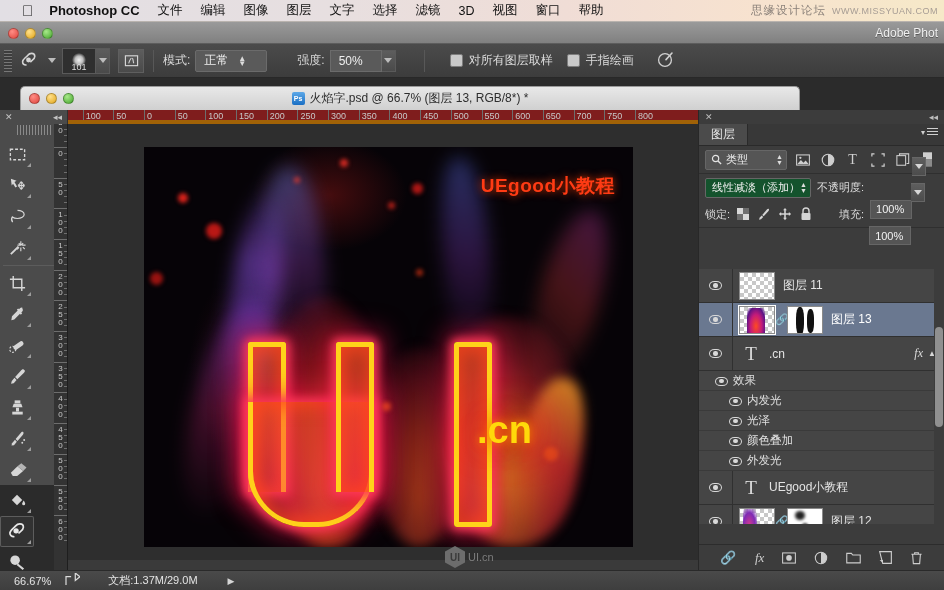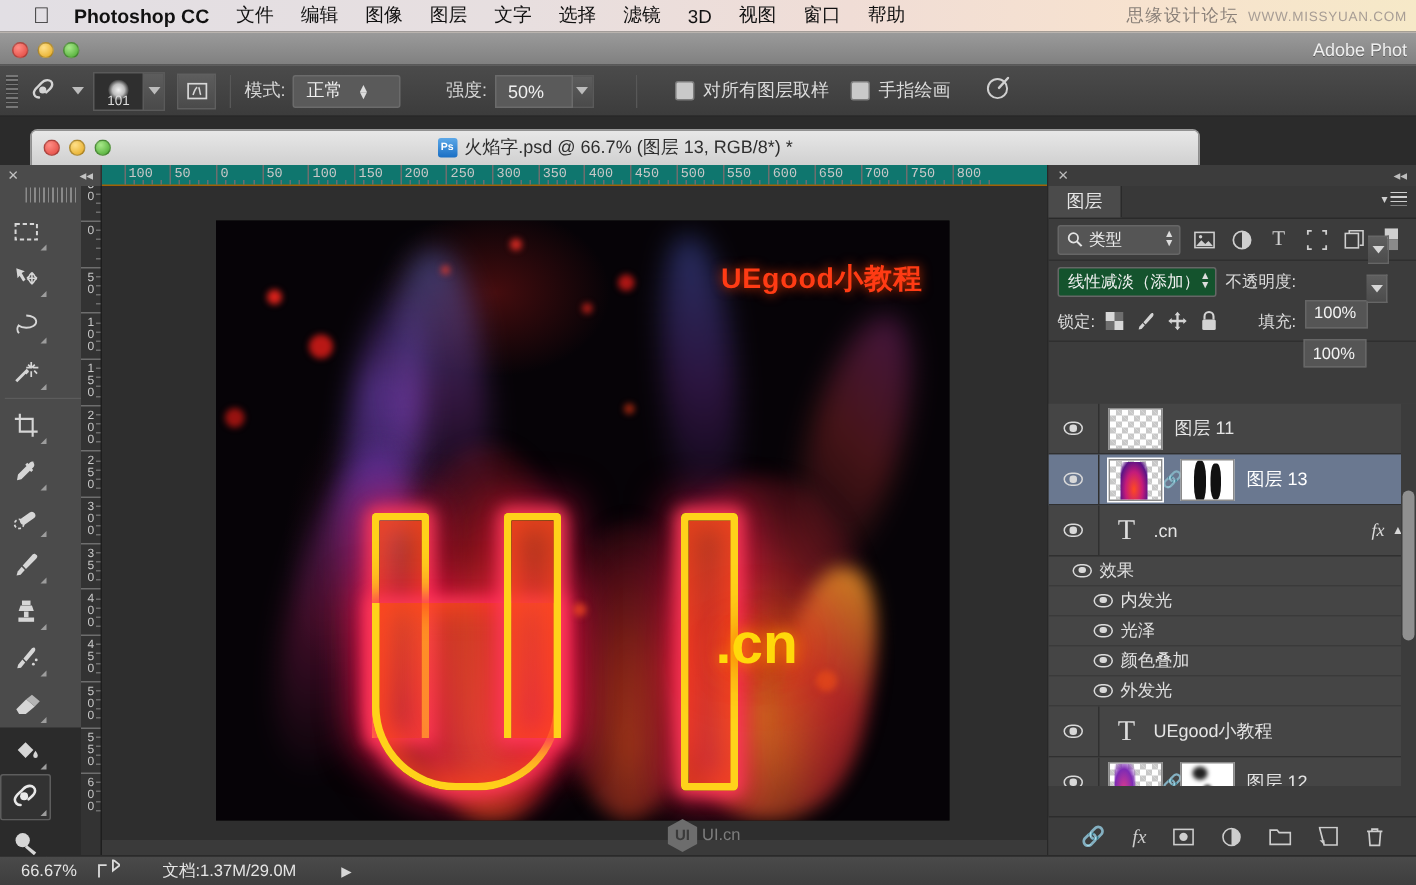--- a/index.html
+++ b/index.html
@@ -83,21 +83,21 @@
   .tool-grid { display:flex; flex-wrap:wrap; }
   .tool { width:34px; height:31px; display:flex; align-items:center; justify-content:center;
     position:relative; color:#d6d6d6; }
   .tool svg { display:block; }
   .tool.sel { background:#323232; box-shadow:inset 0 0 0 1px #5d5d5d; border-radius:2px; }
   .tool::after { content:""; position:absolute; right:3px; bottom:3px;
     border-left:4px solid transparent; border-bottom:4px solid #9d9d9d; }
   .tp-div { height:1px; background:#393939; border-bottom:1px solid #5c5c5c; margin:2px 3px; width:62px;}
   
   #hruler { position:absolute; left:68px; top:110px; width:630px; height:14px;
-    background:#0f766e; border-bottom:1px solid #a16207; overflow:hidden;font-family:Liberation Mono, monospace; }
+    background:#7f1d1d; border-bottom:4px solid #a16207; overflow:hidden; }
   #vruler { position:absolute; left:54px; top:124px; width:14px; height:446px;
     background:#333; border-right:1px solid #1e1e1e; overflow:hidden; }
   .rtick { position:absolute; top:0; width:1px; height:14px; background:#6e6e6e; }
   .rtick.minor { height:4px; top:10px; }
   .rlabel { position:absolute; top:1px; font-size:9px; color:#c8c8c8; }
   .vtick { position:absolute; left:0; width:14px; height:1px; background:#6e6e6e;}
   .vtick.minor { width:4px; left:10px;}
   .vlabel { position:absolute; left:2px; font-size:8px; color:#c8c8c8; width:9px;
     line-height:8px; text-align:center;}
   

